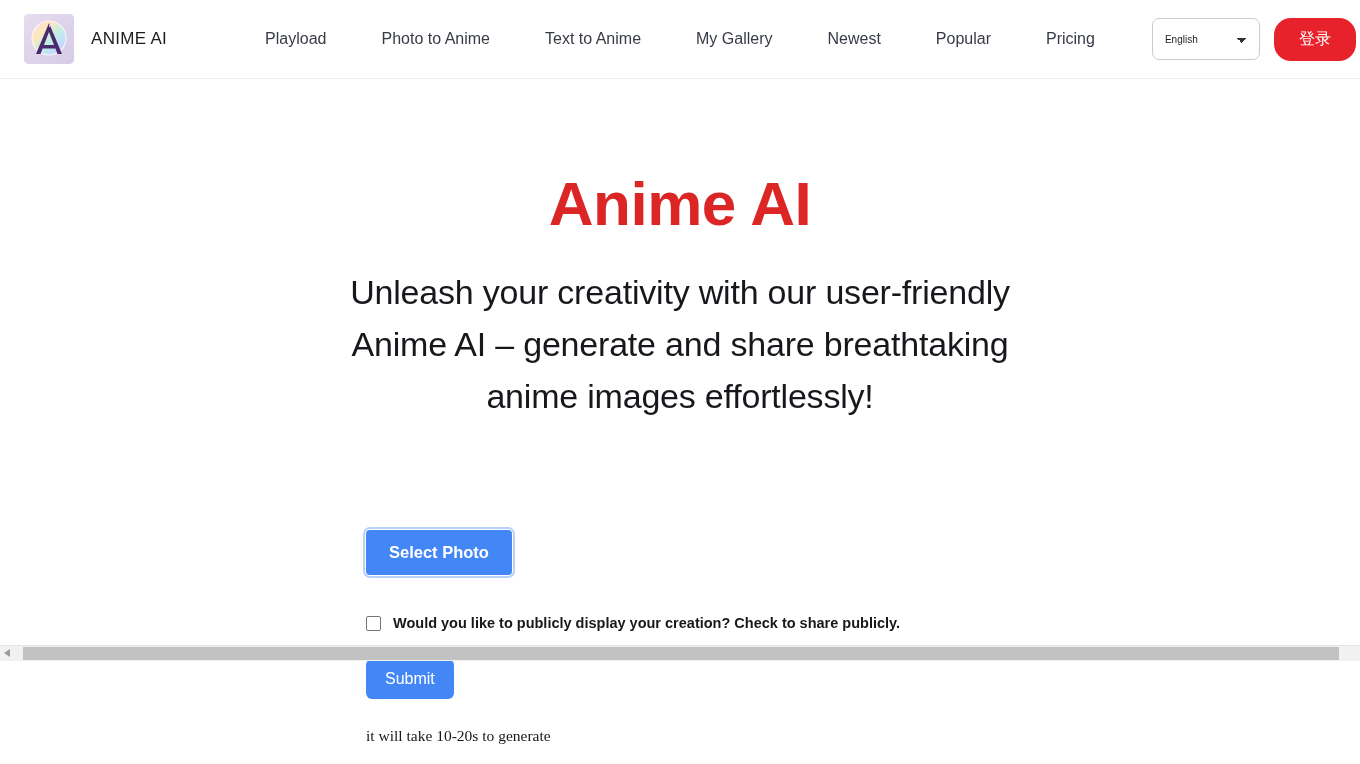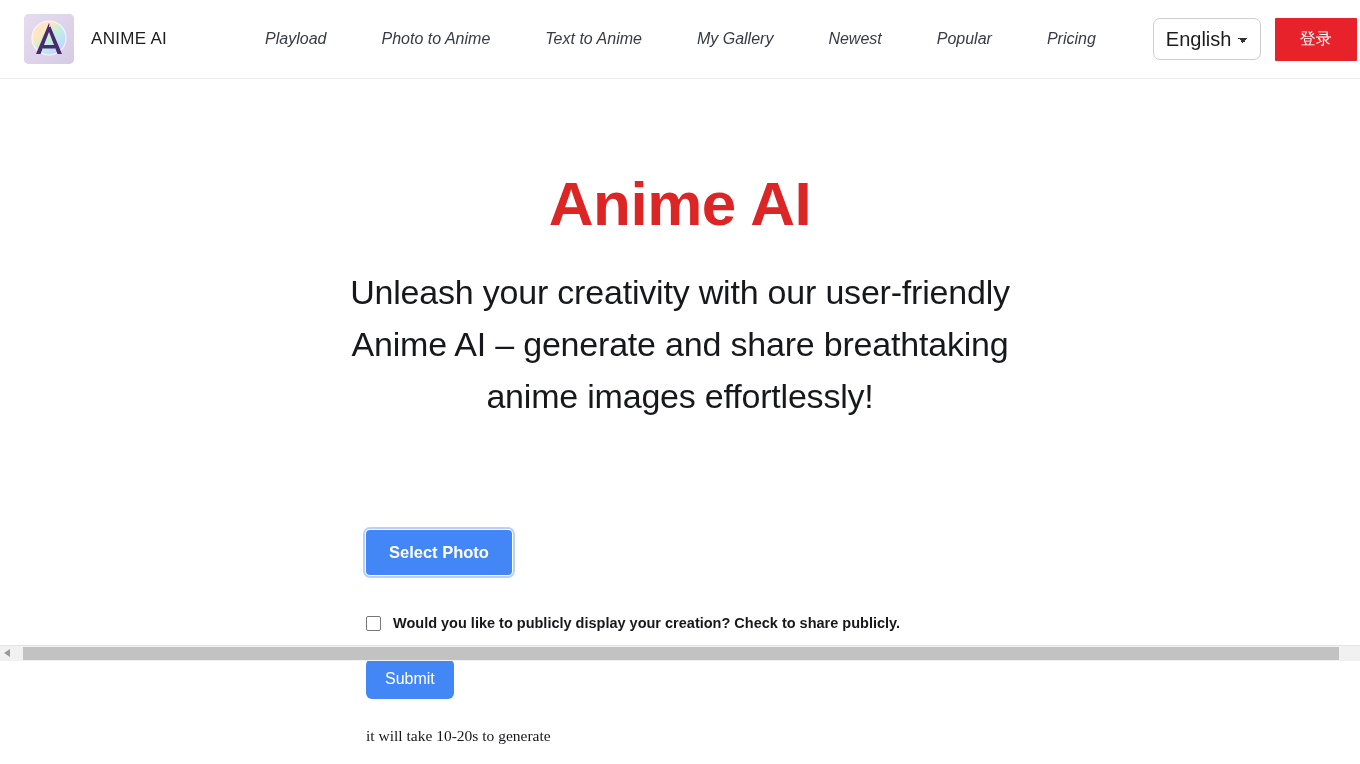--- a/index.html
+++ b/index.html
@@ -67,21 +67,20 @@
     color: #1d1d1f;
     letter-spacing: 0.3px;
     white-space: nowrap;
     font-weight: 400;
   }
 
   .nav {
     display: flex;
     margin-left: 98px;
     gap: 0;
-    font-style: italic;
   }
 
   .nav-link {
     font-size: 16px;
     color: #363b45;
     text-decoration: none;
     white-space: nowrap;
     padding: 6px 0;
     margin-right: 55px;
     cursor: pointer;
@@ -97,42 +96,42 @@
 
   .lang-select {
     appearance: none;
     -webkit-appearance: none;
     width: 108px;
     height: 42px;
     border: 1px solid #cdcdcd;
     border-radius: 7px;
     background: #ffffff;
     font-family: "Liberation Sans", sans-serif;
-    font-size: 20px;
+    font-size: 10px;
     color: #1d1d1f;
     padding: 0 10px 0 12px;
     cursor: pointer;
     background-image:
       linear-gradient(45deg, transparent 50%, #333 50%),
       linear-gradient(135deg, #333 50%, transparent 50%);
     background-position:
       calc(100% - 17px) calc(50% + 1px),
       calc(100% - 12px) calc(50% + 1px);
     background-size: 5px 5px, 5px 5px;
     background-repeat: no-repeat;
   }
 
   .login-btn {
     height: 43px;
     min-width: 82px;
     padding: 0 22px;
     background: #e8222a;
     color: #ffffff;
     border: none;
-    border-radius: 1px;
+    border-radius: 17px;
     font-family: "Liberation Sans", sans-serif;
     font-size: 16px;
     cursor: pointer;
     white-space: nowrap;
   }
 
   
   .hero {
     padding-top: 94px;
     text-align: center;

